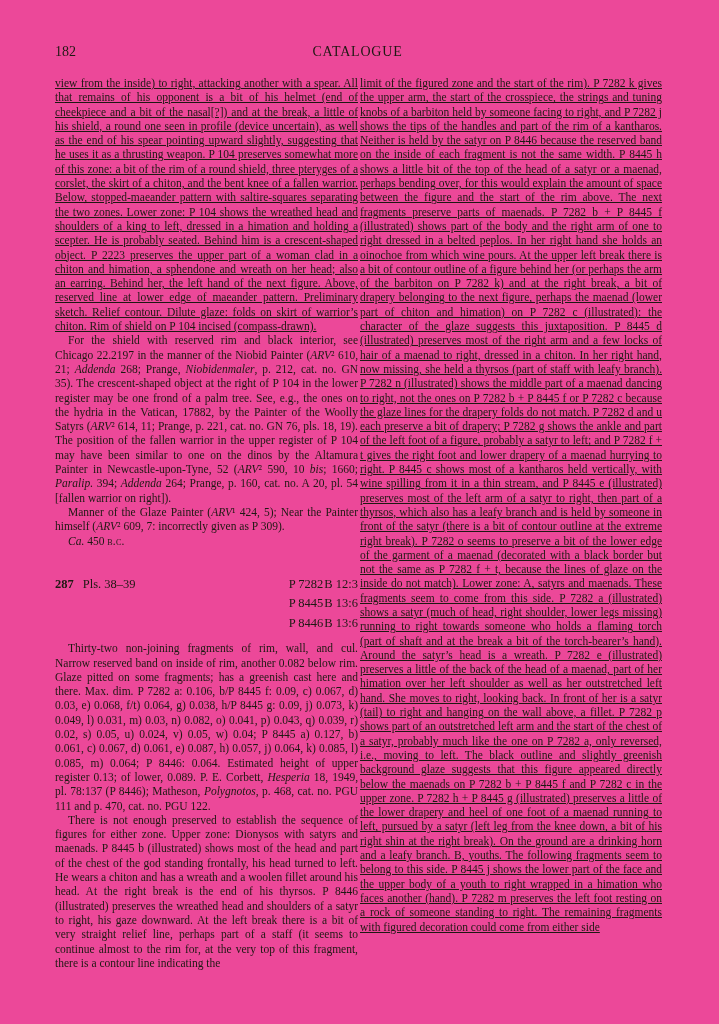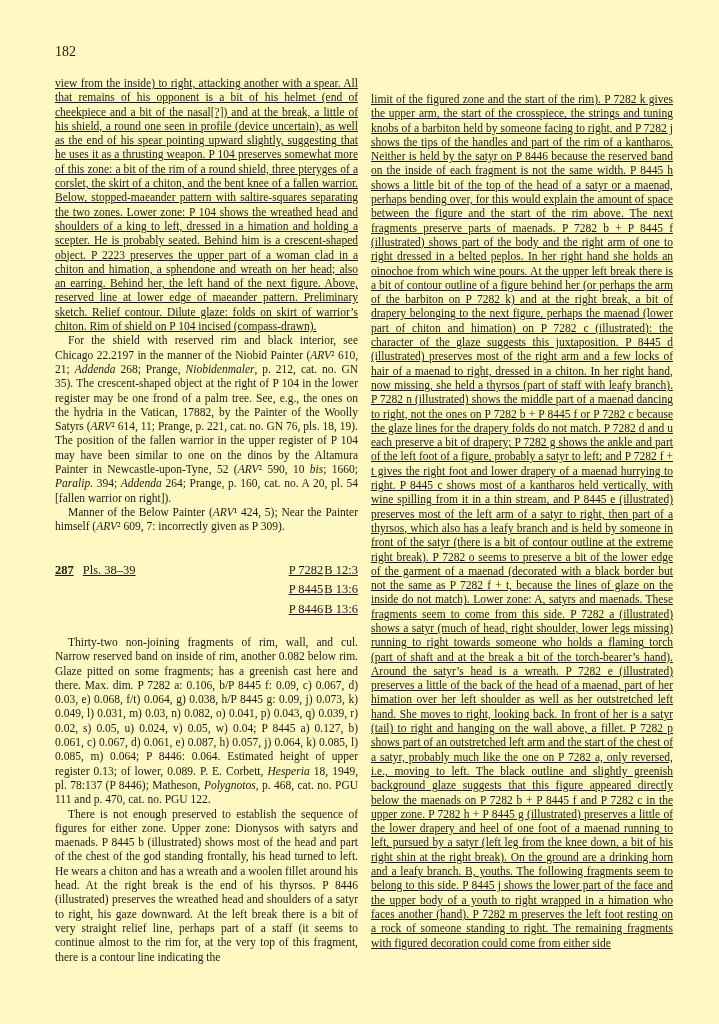--- a/index.html
+++ b/index.html
@@ -4,72 +4,73 @@
 <style>
   html, body { margin: 0; padding: 0; }
   body {
     width: 719px; height: 1024px;
     background: #e9e7e2;
     font-family: "Liberation Serif", "DejaVu Serif", serif;
   }
   .page {
     position: relative;
     width: 719px; height: 1024px;
-    background: #fef9c3;
+    background: #ec4899;
     color: #1e1913;
     overflow: hidden;
     box-sizing: border-box;
   }
   
   .running-head { position: absolute; top: 44px; left: 55px; right: 51px; height: 18px; }
   .folio { position: absolute; left: 0; top: 0; font-size: 14px; }
   .head-title {
     position: absolute; left: 0; right: 8px; top: 0;
     text-align: center; font-size: 14px; letter-spacing: 0.8px;
   }
   
   .col { position: absolute; top: 76px; font-size: 11.5px; line-height: 14.3px; text-align: justify; }
   .col-left  { left: 55px;  width: 303px; }
-  .col-right { left: 371px; width: 302px; margin-top: 16px; }
+  .col-right { left: 360px; width: 302px; }
   .col p { margin: 0; text-indent: 13px; }
   .col p.noindent { text-indent: 0; text-decoration: underline; }
   .it { font-style: italic; margin-top: 43px; }
   .sc { font-variant: small-caps; letter-spacing: 0.2px; }
   .date-line { text-align: left; }
   
   .entry-head {
     display: flex; justify-content: space-between; align-items: flex-start;
-    margin-top: 27px; margin-bottom: 16px;
+    margin-top: 27px; margin-bottom: 8px;
     text-align: center;
-    text-decoration: underline;
   }
   .entry-id { font-size: 12.5px; line-height: 19.5px; white-space: nowrap; }
   .entry-num { font-weight: bold; }
   .entry-plates { margin-left: 9px; }
   .entry-cat {
     display: grid;
     grid-template-columns: auto auto;
     column-gap: 1px;
     font-size: 12.5px; line-height: 19.5px;
     white-space: nowrap;
   }
 </style>
 </head>
 <body>
 
 <div class="page">
 
   <div class="running-head">
     <span class="folio">182</span>
+    <span class="head-title">CATALOGUE</span>
   </div>
 
   <div class="col col-left">
     <p class="noindent"><span>view from the inside) to right, attacking another with a spear. All that remains of his opponent is a bit of his helmet (end of cheekpiece and a bit of the nasal[?]) and at the break, a little of his shield, a round one seen in profile (device uncertain), as well as the end of his spear pointing upward slightly, suggesting that he uses it as a thrusting weapon. P 104 preserves somewhat more of this zone: a bit of the rim of a round shield, three pteryges of a corslet, the skirt of a chiton, and the bent knee of a fallen warrior. Below, stopped-maeander pattern with saltire-squares separating the two zones. Lower zone: P 104 shows the wreathed head and shoulders of a king to left, dressed in a himation and holding a scepter. He is probably seated. Behind him is a crescent-shaped object. P 2223 preserves the upper part of a woman clad in a chiton and himation, a sphendone and wreath on her head; also an earring. Behind her, the left hand of the next figure. Above, reserved line at lower edge of maeander pattern. Preliminary sketch. Relief contour. Dilute glaze: folds on skirt of warrior’s chiton. Rim of shield on P 104 incised (compass-drawn).</span></p>
     <p><span>For the shield with reserved rim and black interior, see Chicago 22.2197 in the manner of the Niobid Painter (</span><span class="it">ARV</span><span>² 610, 21; </span><span class="it">Addenda</span><span> 268; Prange, </span><span class="it">Niobidenmaler</span><span>, p. 212, cat. no. GN 35). The crescent-shaped object at the right of P 104 in the lower register may be one frond of a palm tree. See, e.g., the ones on the hydria in the Vatican, 17882, by the Painter of the Woolly Satyrs (</span><span class="it">ARV</span><span>² 614, 11; Prange, p. 221, cat. no. GN 76, pls. 18, 19). The position of the fallen warrior in the upper register of P 104 may have been similar to one on the dinos by the Altamura Painter in Newcastle-upon-Tyne, 52 (</span><span class="it">ARV</span><span>² 590, 10 </span><span class="it">bis</span><span>; 1660; </span><span class="it">Paralip.</span><span> 394; </span><span class="it">Addenda</span><span> 264; Prange, p. 160, cat. no. A 20, pl. 54 [fallen warrior on right]).</span></p>
-    <p><span>Manner of the Below Painter (</span><span class="it">ARV</span><span>¹ 424, 5); Near the Painter himself (</span><span class="it">ARV</span><span>² 609, 7: incorrectly given as P 309).</span></p>
+    <p><span>Manner of the Glaze Painter (</span><span class="it">ARV</span><span>¹ 424, 5); Near the Painter himself (</span><span class="it">ARV</span><span>² 609, 7: incorrectly given as P 309).</span></p>
+    <p class="date-line"><span class="it">Ca.</span><span> 450 </span><span class="sc">b.c.</span></p>
 
     <div class="entry-head">
       <div class="entry-id">
         <span class="entry-num">287</span><span class="entry-plates">Pls. 38–39</span>
       </div>
       <div class="entry-cat">
         <span class="pn">P 7282</span>
         <span class="bn">B 12:3</span>
         <span class="pn">P 8445</span>
         <span class="bn">B 13:6</span>

